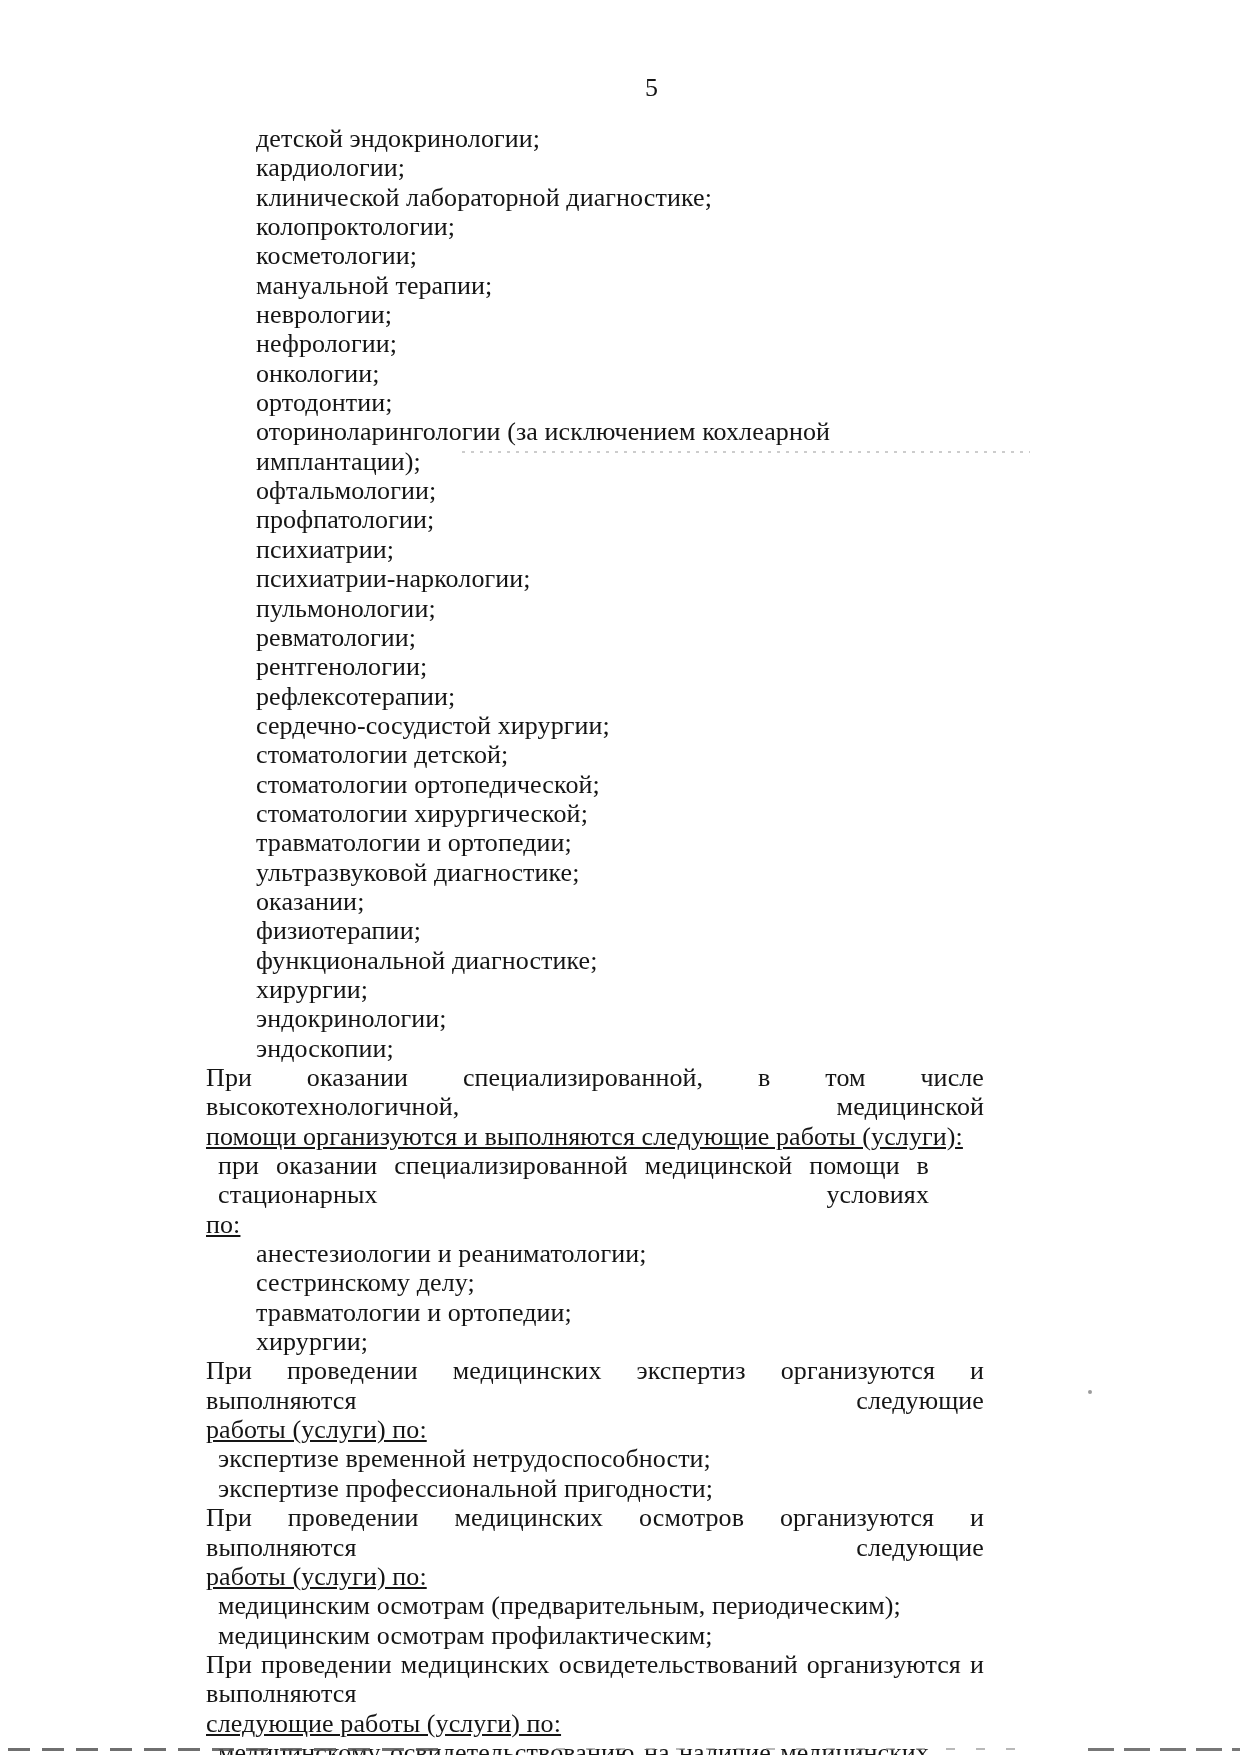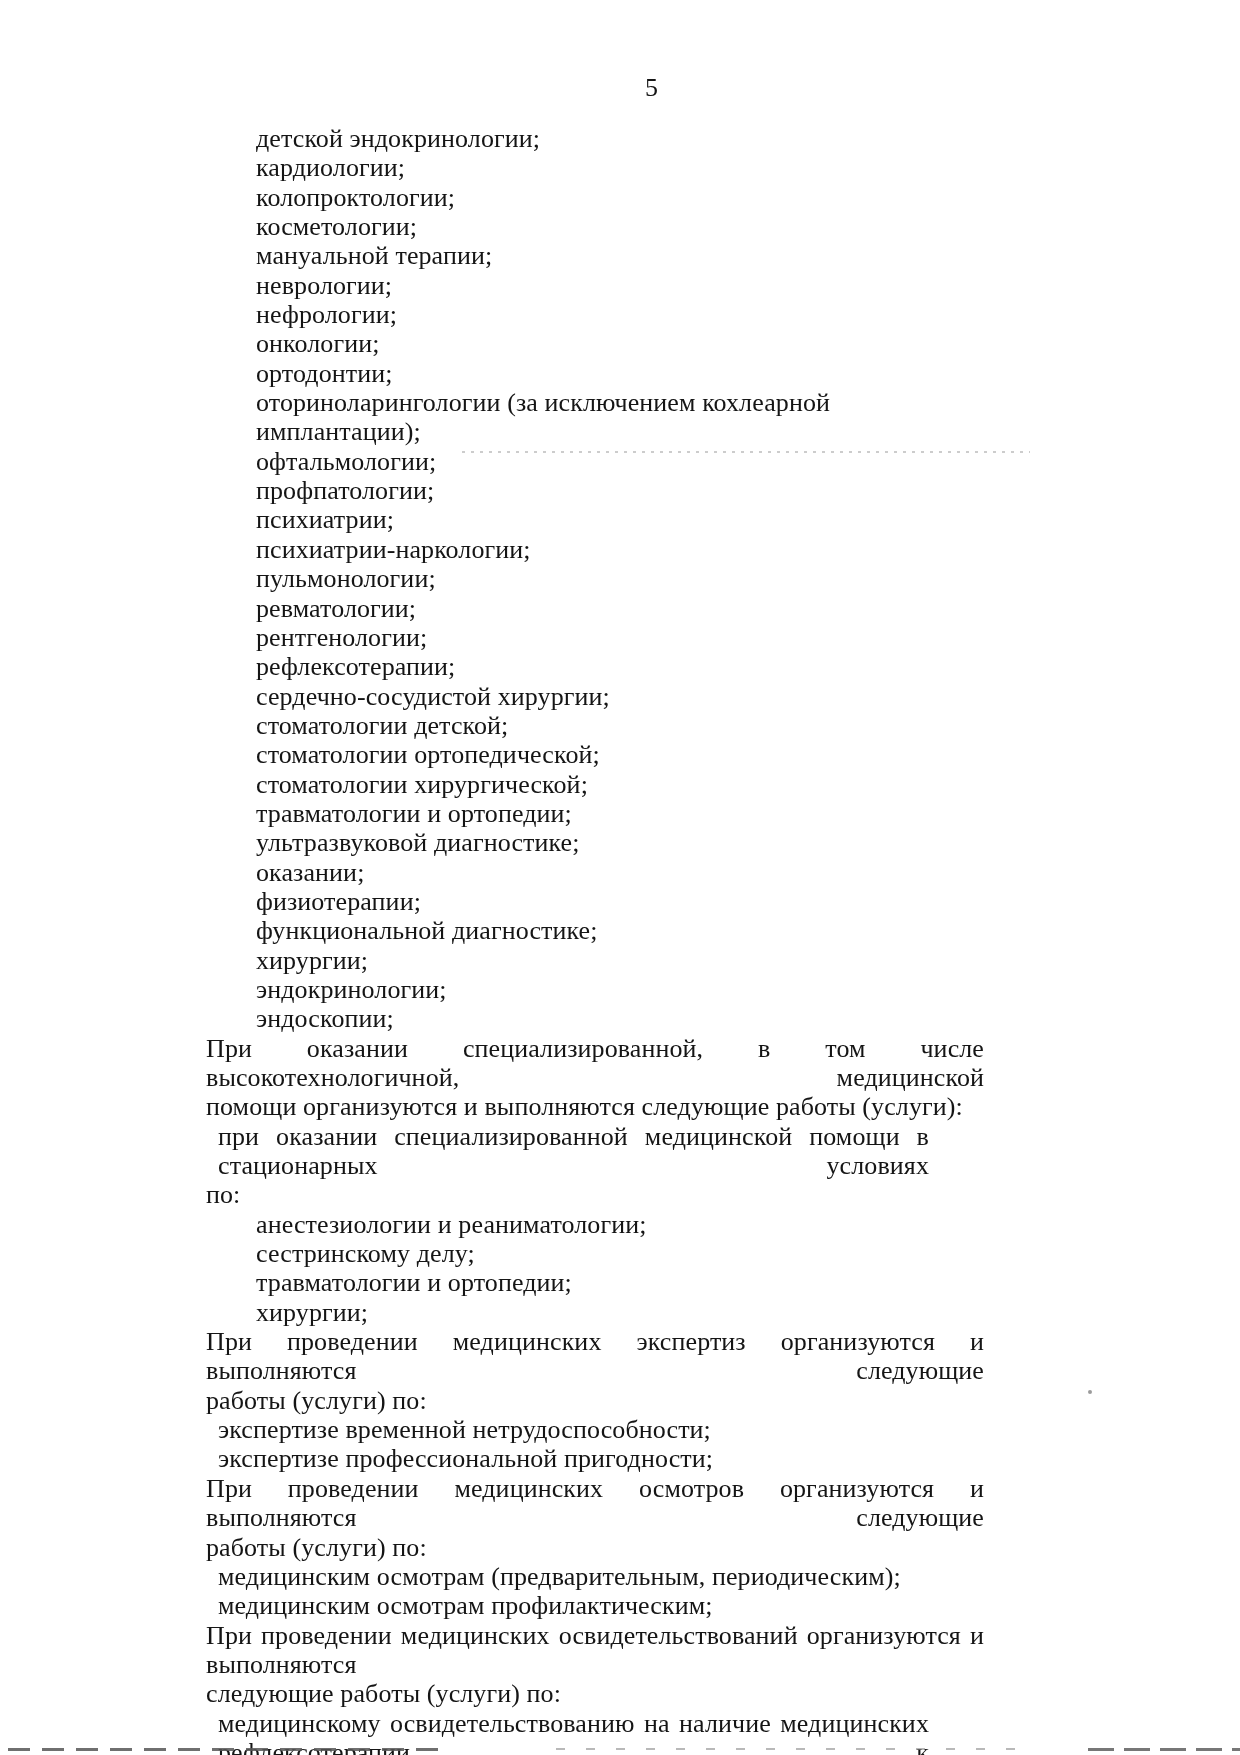--- a/index.html
+++ b/index.html
@@ -36,21 +36,21 @@
   .para{
     padding-left:206px;
     text-align:justify;text-align-last:justify;
   }
   
   .parasub{
     padding-left:218px;padding-right:55px;
     text-align:justify;text-align-last:justify;
   }
   
-  .cont{padding-left:206px;}
+  .cont{padding-left:206px;text-decoration:underline;}
 
   
   .artifact-dots-mid{
     position:absolute;
     top:451px;left:462px;
     width:568px;height:2px;
     background:repeating-linear-gradient(90deg,#9a9a9a 0 3px,transparent 3px 9px);
     opacity:.5;
   }
   .artifact-dot{
@@ -82,20 +82,21 @@
 </head>
 <body>
 
 <div class="page">
 
   <div class="pageno">5</div>
 
   <div class="docbody">
       <div class="line item">детской эндокринологии;</div>
       <div class="line item">кардиологии;</div>
+      <div class="line item">клинической лабораторной диагностике;</div>
       <div class="line item">колопроктологии;</div>
       <div class="line item">косметологии;</div>
       <div class="line item">мануальной терапии;</div>
       <div class="line item">неврологии;</div>
       <div class="line item">нефрологии;</div>
       <div class="line item">онкологии;</div>
       <div class="line item">ортодонтии;</div>
       <div class="line item">оториноларингологии (за исключением кохлеарной имплантации);</div>
       <div class="line item">офтальмологии;</div>
       <div class="line item">профпатологии;</div>

